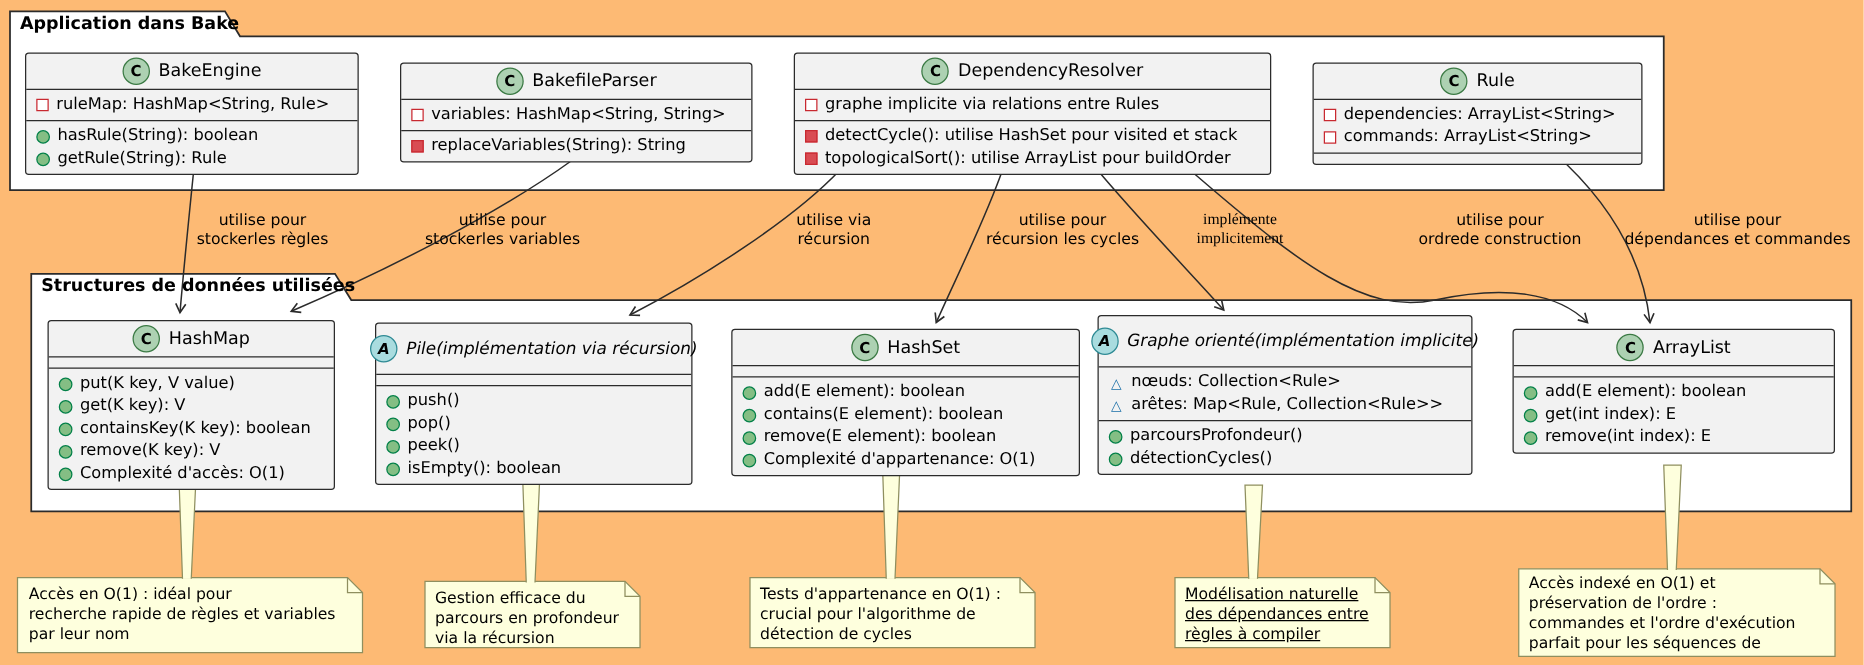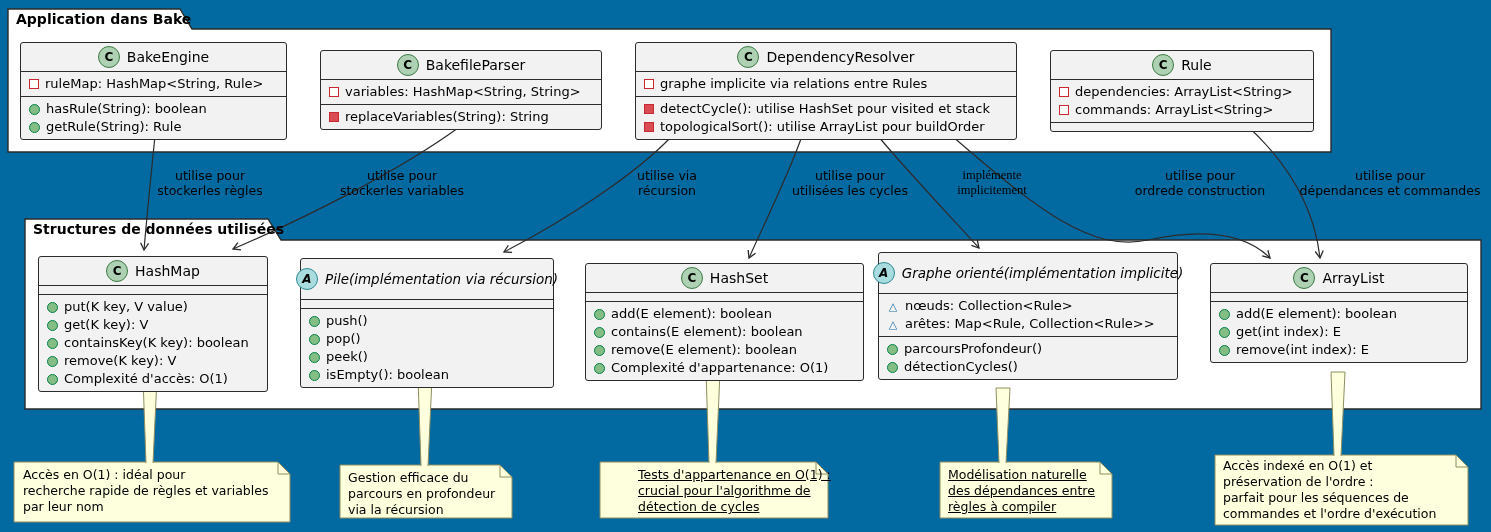--- a/index.html
+++ b/index.html
@@ -1,17 +1,17 @@
 <!DOCTYPE html>
 <html><head>
 <meta charset="utf-8">
 <style>
   html,body{margin:0;padding:0;background:#ffffff;}
   .canvas{
-    position:relative;width:1491px;height:532px;background:#0369a1;
+    position:relative;width:1491px;height:532px;background:#fdba74;
     font-family:"DejaVu Sans","Liberation Sans",sans-serif;color:#000;
     overflow:hidden;
   }
   .layer{position:absolute;left:0;top:0;}
   
   .pkg-title{position:absolute;font-weight:bold;font-size:14px;white-space:nowrap;z-index:3;}
   
   .uml-class{position:absolute;background:#F2F2F2;border:1px solid #2B2B2B;border-radius:3px;z-index:2;}
   .cls-header{display:flex;align-items:center;justify-content:center;gap:7px;height:28px;}
   .cls-header.tall{height:40px;}
@@ -318,21 +318,21 @@
   <div class="edge-label" style="left:402px;top:168px;">
     <div>utilise pour</div>
     <div>stockerles variables</div>
   </div>
   <div class="edge-label" style="left:667px;top:168px;">
     <div>utilise via</div>
     <div>récursion</div>
   </div>
   <div class="edge-label" style="left:850px;top:168px;">
     <div>utilise pour</div>
-    <div>utilisées les cycles</div>
+    <div>récursion les cycles</div>
   </div>
   <div class="edge-label" style="left:992px;top:168px;font-family:Liberation Serif, serif;">
     <div>implémente</div>
     <div>implicitement</div>
   </div>
   <div class="edge-label" style="left:1200px;top:168px;">
     <div>utilise pour</div>
     <div>ordrede construction</div>
   </div>
   <div class="edge-label" style="left:1390px;top:168px;">
@@ -343,30 +343,30 @@
   <div class="note-text" style="left:23px;top:467px;">
     <div>Accès en O(1) : idéal pour</div>
     <div>recherche rapide de règles et variables</div>
     <div>par leur nom</div>
   </div>
   <div class="note-text" style="left:348px;top:470px;">
     <div>Gestion efficace du</div>
     <div>parcours en profondeur</div>
     <div>via la récursion</div>
   </div>
-  <div class="note-text" style="left:638px;top:467px;text-decoration:underline;">
+  <div class="note-text" style="left:608px;top:467px;">
     <div>Tests d'appartenance en O(1) :</div>
     <div>crucial pour l'algorithme de</div>
     <div>détection de cycles</div>
   </div>
   <div class="note-text" style="left:948px;top:467px;text-decoration:underline;">
     <div>Modélisation naturelle</div>
     <div>des dépendances entre</div>
     <div>règles à compiler</div>
   </div>
   <div class="note-text" style="left:1223px;top:458px;">
     <div>Accès indexé en O(1) et</div>
     <div>préservation de l'ordre :</div>
+    <div>commandes et l'ordre d'exécution</div>
     <div>parfait pour les séquences de</div>
-    <div>commandes et l'ordre d'exécution</div>
   </div>
 
 </div>
 
 </body></html>

